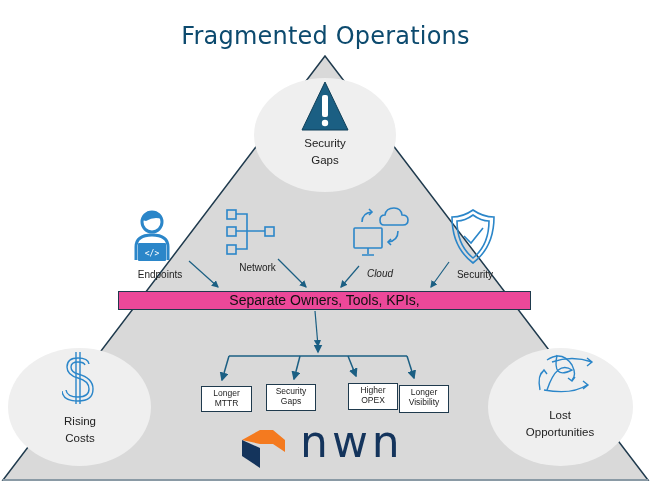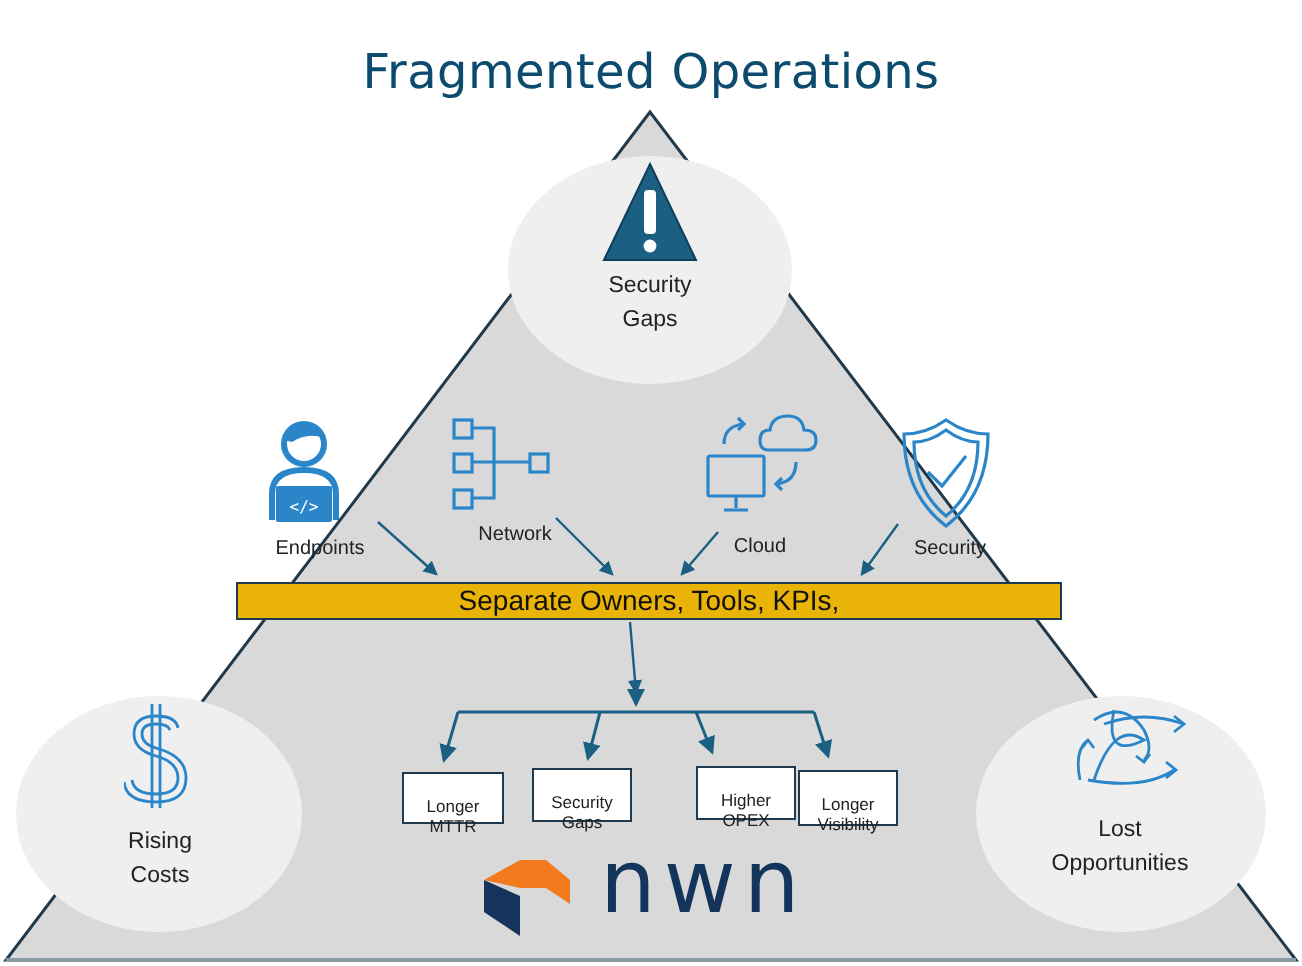--- a/index.html
+++ b/index.html
@@ -2,22 +2,22 @@
 <html><head>
 <meta charset="utf-8">
 <style>
   html,body{margin:0;padding:0;background:#ffffff;}
   body{width:651px;height:483px;position:relative;overflow:hidden;font-family:"Liberation Sans",sans-serif;}
   .abs{position:absolute;}
   #title{left:0;width:651px;top:22px;text-align:center;font-size:24px;color:#0c4a6e;font-family:"DejaVu Sans",sans-serif;letter-spacing:0.2px;}
   .ellipse{position:absolute;background:#efefef;border-radius:50%;}
   .lbl{position:absolute;text-align:center;font-size:11.5px;color:#222;line-height:17px;}
   .small{font-size:10px;color:#222;}
-  #banner{left:118px;top:291px;width:413px;height:19px;background:#eab308;border:1.5px solid #1f3a4d;box-sizing:border-box;text-align:center;font-size:14px;line-height:16px;color:#111;}
-  .box{position:absolute;background:#fff;border:1.5px solid #1f3a4d;box-sizing:border-box;text-align:center;font-size:8.5px;line-height:10px;color:#222;padding-top:11px;}
+  #banner{left:118px;top:291px;width:413px;height:19px;background:#ec4899;border:1.5px solid #1f3a4d;box-sizing:border-box;text-align:center;font-size:14px;line-height:16px;color:#111;}
+  .box{position:absolute;background:#fff;border:1.5px solid #1f3a4d;box-sizing:border-box;text-align:center;font-size:8.5px;line-height:10px;color:#222;padding-top:1px;}
   .nwn{left:300px;top:420px;font-size:44px;color:#14345c;font-family:"DejaVu Sans",sans-serif;letter-spacing:4px;line-height:44px;}
 </style>
 </head>
 <body>
 
 <svg class="abs" style="left:0;top:0" width="651" height="483" viewBox="0 0 651 483">
   <defs>
     <marker id="ah" markerWidth="6" markerHeight="6" refX="5" refY="3" orient="auto">
       <path d="M0,0 L6,3 L0,6 z" fill="#1b5f83"></path>
     </marker>
@@ -76,21 +76,21 @@
   <g fill="none" stroke="#2b86c9" stroke-width="1.6">
     <path d="M34,20 Q30,20 30,15 Q30,10 35,10 Q36,3 44,3 Q51,3 52,10 Q58,10 58,15 Q58,20 53,20 Z"></path>
     <path d="M12,17 Q12,8 22,7"></path>
       <path d="M19,4 L22,7 L19,10"></path>
     <path d="M48,26 Q48,36 38,37"></path>
       <path d="M41,34 L38,37 L41,40"></path>
     <rect x="4" y="23" width="28" height="20" rx="1"></rect>
     <path d="M18,43 L18,49 M12,50 L24,50"></path>
   </g>
 </svg>
-<div class="lbl small" style="left:345px;top:265px;width:70px;">Cloud</div>
+<div class="lbl small" style="left:345px;top:265px;width:70px;font-style:italic;">Cloud</div>
 
 <svg class="abs" style="left:448px;top:207px" width="50" height="60" viewBox="0 0 50 60">
   <g fill="none" stroke="#2b86c9" stroke-width="1.6">
     <path d="M25,3 Q35,10 46,10 Q46,40 25,56 Q4,40 4,10 Q15,10 25,3 Z"></path>
     <path d="M25,8 Q33,14 41,14 Q41,38 25,51 Q9,38 9,14 Q17,14 25,8 Z"></path>
     <path d="M16,29 L23,36 L35,21"></path>
   </g>
 </svg>
 <div class="lbl small" style="left:440px;top:266px;width:70px;">Security</div>
 

